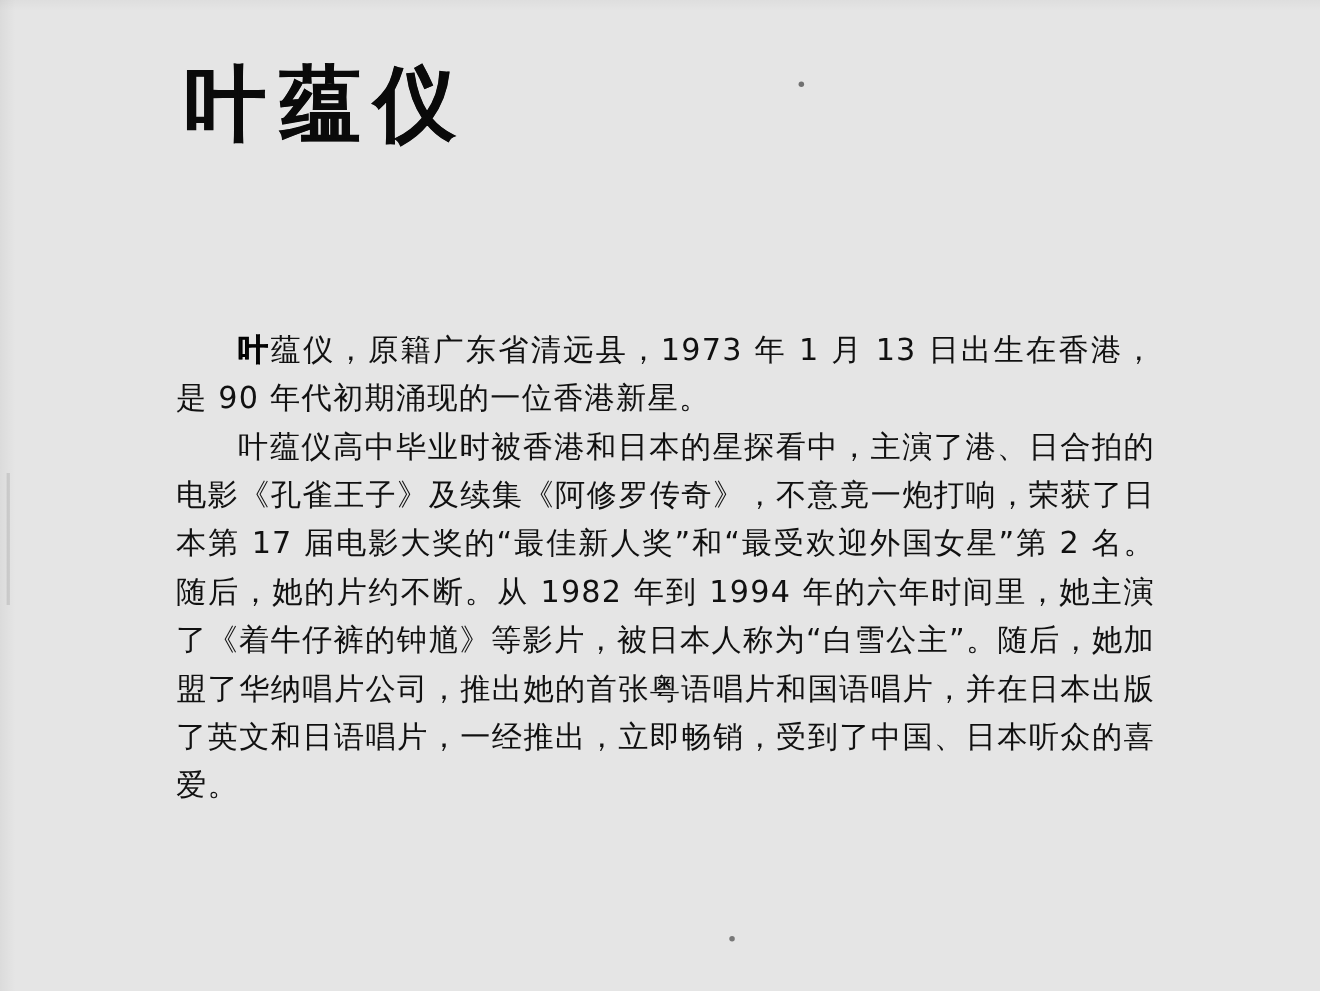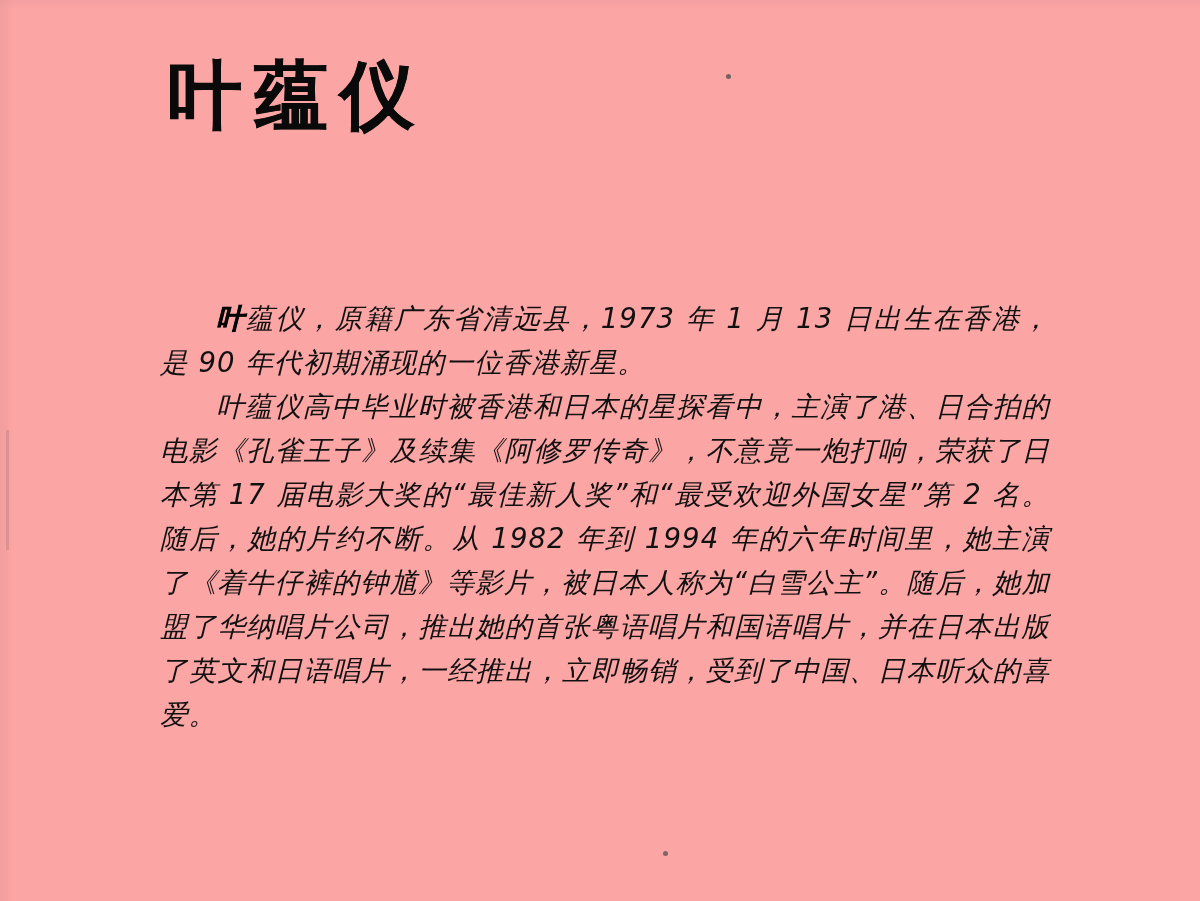--- a/index.html
+++ b/index.html
@@ -12,21 +12,21 @@
     height: 901px;
     font-family: "DejaVu Sans", sans-serif;
     color: #0d0d0d;
     position: relative;
     overflow: hidden;
   }
 
   .page {
     position: absolute;
     inset: 0;
-    background: #fca5a5;
+    background: #e5e5e5;
   }
 
   
   .scan-edge-left {
     position: absolute;
     left: 0; top: 0;
     width: 14px; height: 901px;
     background: linear-gradient(to right, rgba(0,0,0,0.045), rgba(0,0,0,0));
     pointer-events: none;
   }
@@ -60,21 +60,20 @@
     line-height: 44px;
     letter-spacing: 1.1px;
     text-align: justify;
     text-justify: inter-character;
     color: #111111;
   }
 
   .para {
     margin: 0 0 0 0;
     text-indent: 2.05em;
-    font-style: italic;
   }
 
   .para .lead {
     font-weight: 700;
     -webkit-text-stroke: 0.5px #000;
   }
 
   
   .mark-a {
     position: absolute;

